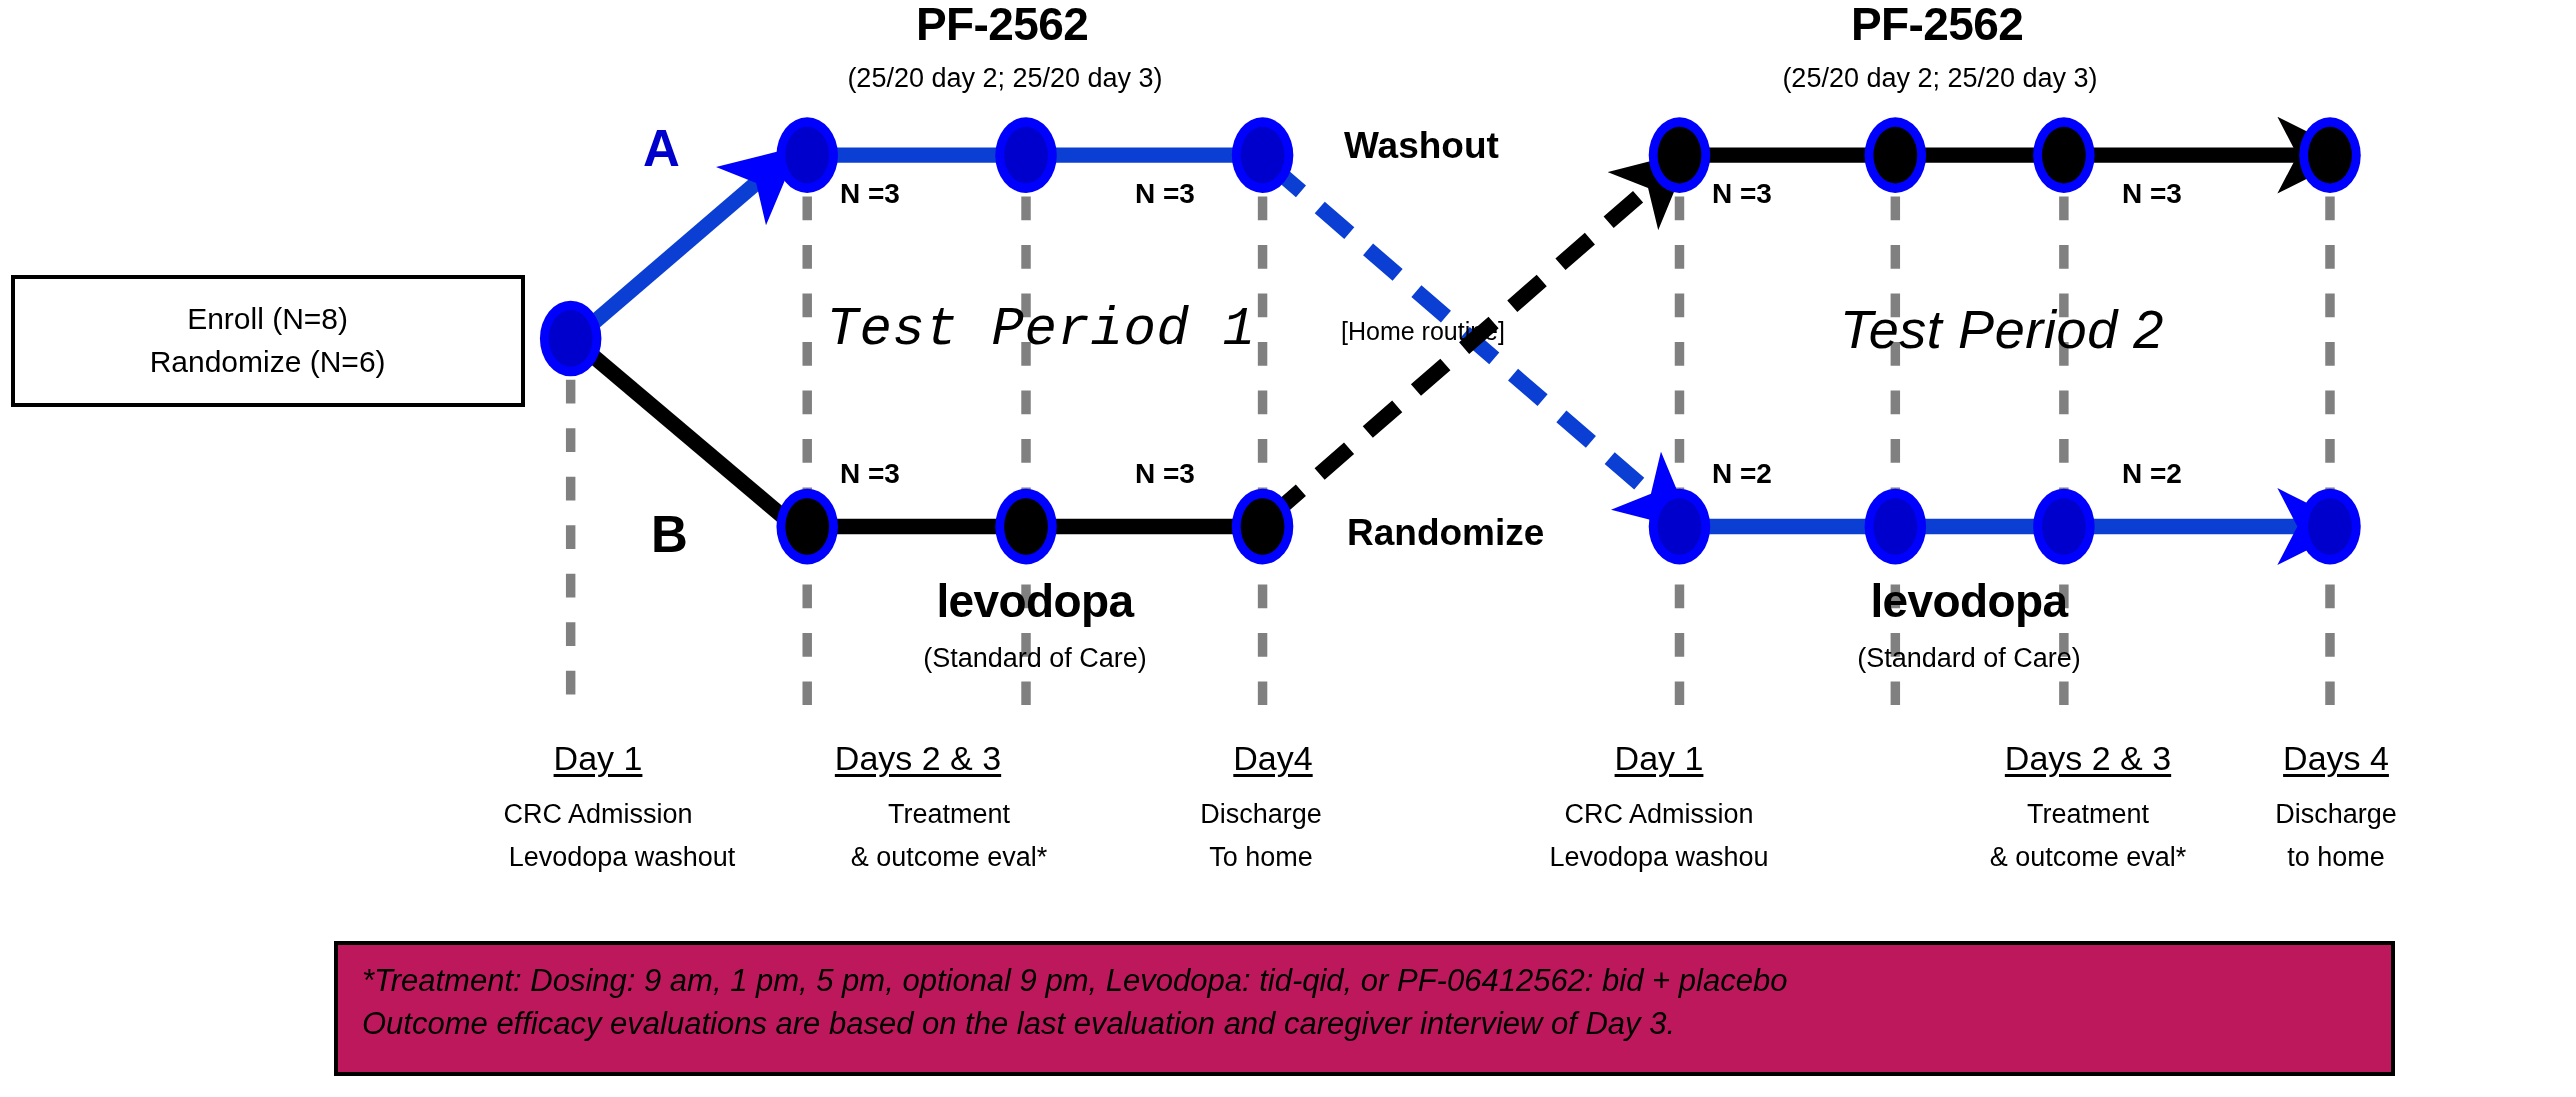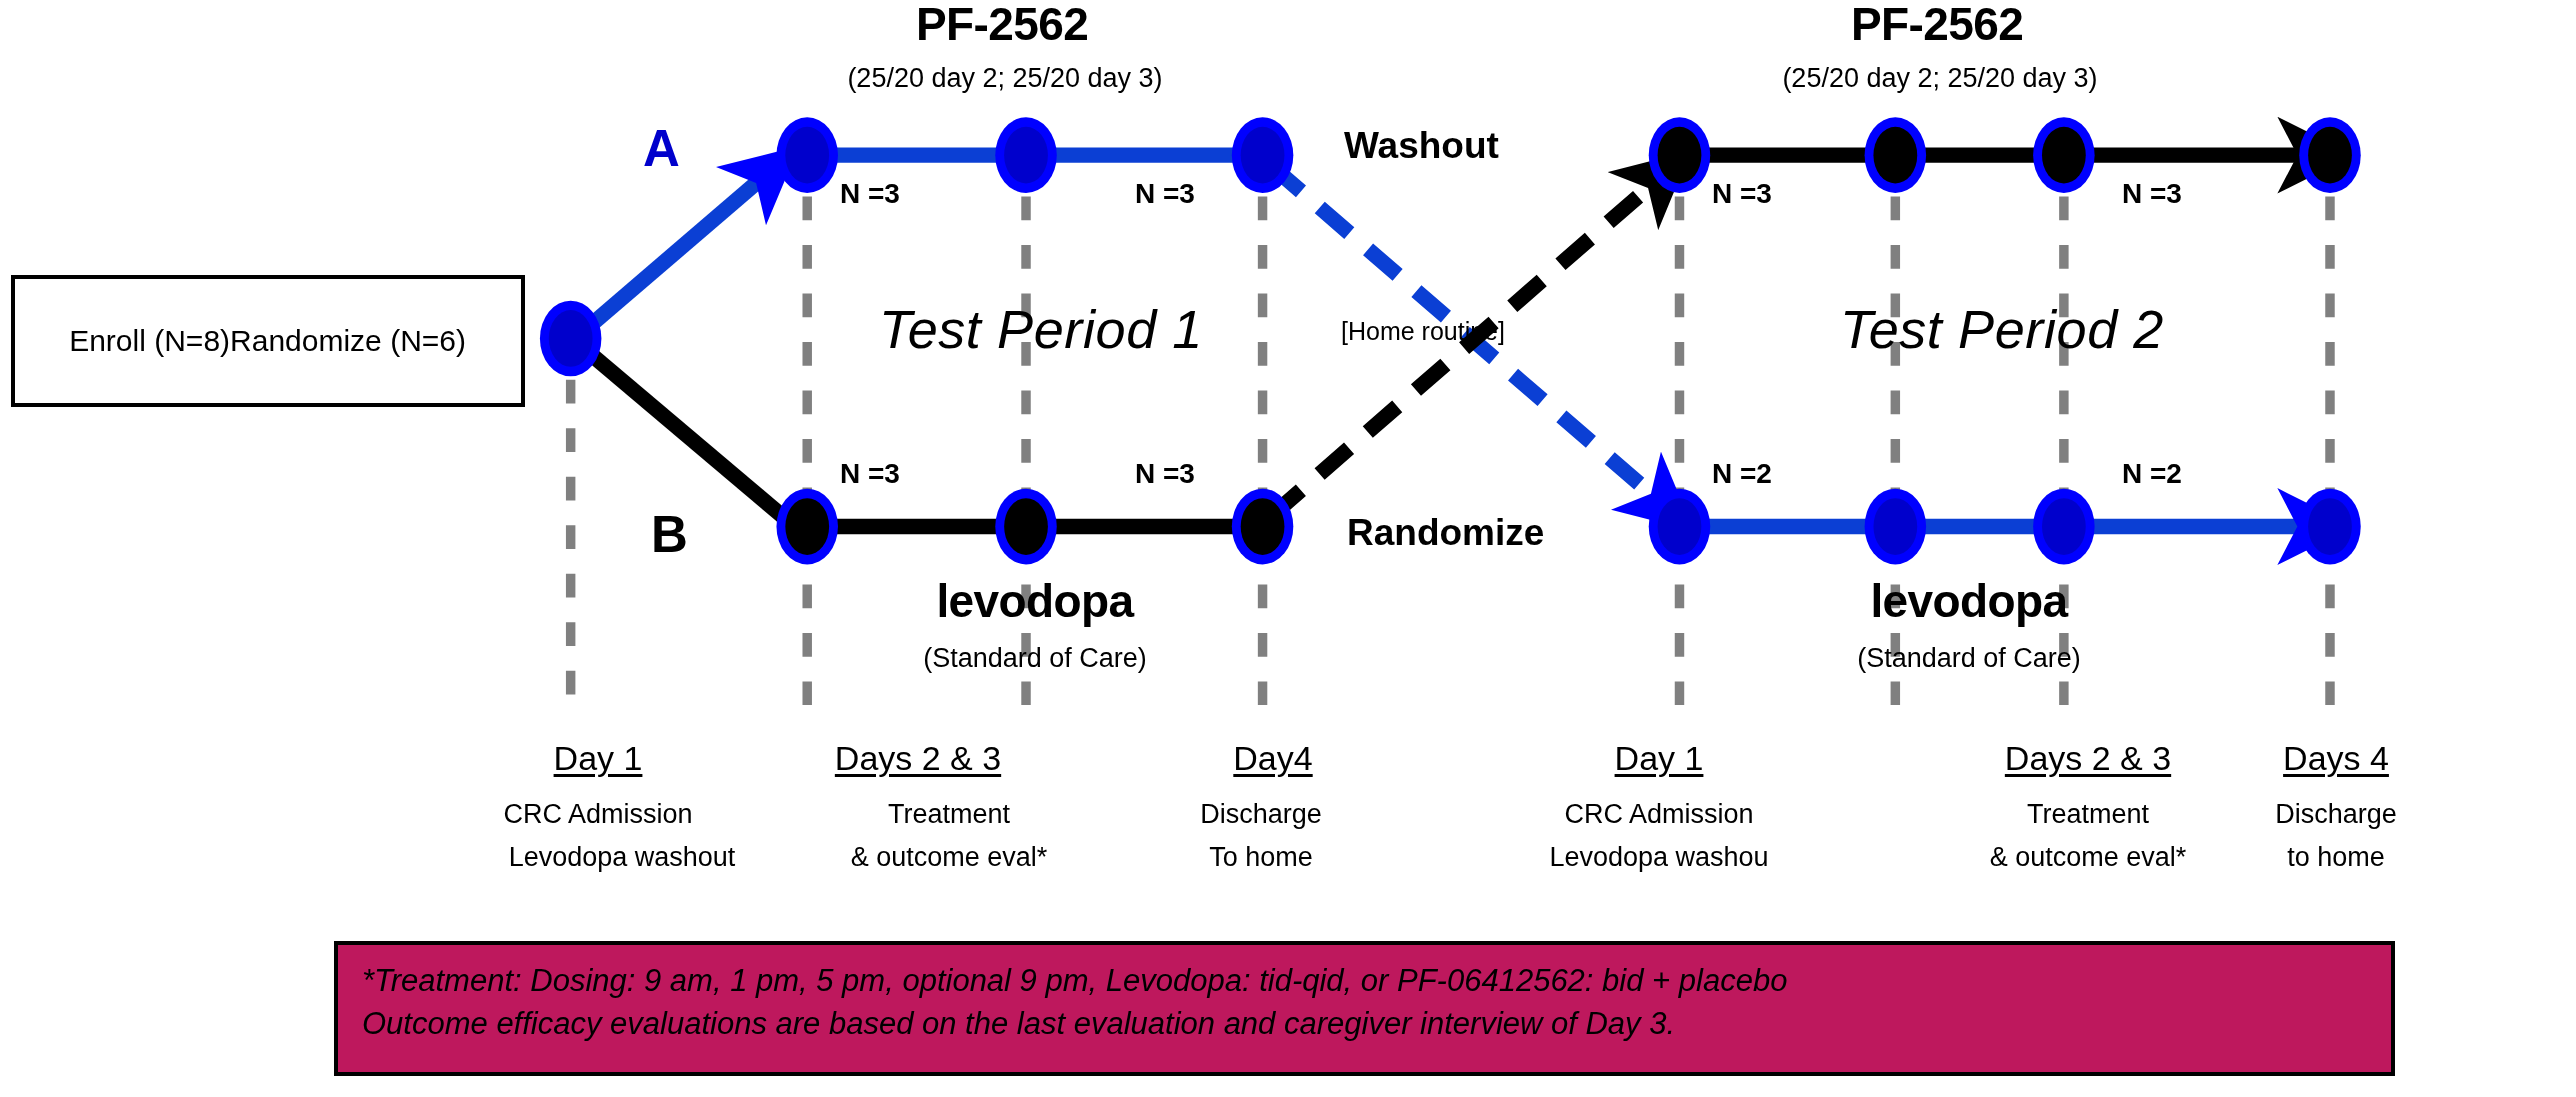--- a/index.html
+++ b/index.html
@@ -15,21 +15,21 @@
   .period{font-size:54px;font-style:italic;font-weight:normal;letter-spacing:0.6px;}
   .nlab{font-size:28px;font-weight:bold;}
   .arm{font-size:51px;font-weight:bold;}
   .armA{color:#0000CC;}
   .transition{font-size:37px;font-weight:bold;}
   .homeroutine{font-size:25px;font-weight:normal;}
   .daytitle{font-size:34px;font-weight:normal;text-decoration:underline;text-underline-offset:3.5px;text-decoration-thickness:3px;margin-top:15px;}
   .daydesc{font-size:27px;font-weight:normal;}
 
   .enrollbox{position:absolute;border:4.1px solid #000;background:#fff;
-             display:flex;align-items:center;justify-content:center;
+             display:flex;flex-direction:column;align-items:center;justify-content:center;
              font-size:30px;line-height:1.42;}
   .notebox{position:absolute;border:4.1px solid #000;background:#be185d;
            font-style:italic;font-size:31px;line-height:1.36;
            padding:15.4px 24px 14px 24px;box-sizing:border-box;}
 </style>
 </head>
 <body>
 
 <div id="root">
 
@@ -145,21 +145,21 @@
   </svg>
 
   <div class="enrollbox" style="left:10.6px;top:275px;width:506px;height:124px;">
     <div>Enroll (N=8)</div>
     <div>Randomize (N=6)</div>
   </div>
 
   <div class="lbl ctr drug-title" style="left:1002px;top:1.2px;">PF-2562</div>
   <div class="lbl ctr drug-sub" style="left:1005px;top:65px;">(25/20 day 2; 25/20 day 3)</div>
 
-  <div class="lbl ctr period" style="left:1041px;top:302px;">Test Period 1</div>
+  <div class="lbl ctr period" style="left:1041px;top:302px;font-family:Liberation Mono, monospace;">Test Period 1</div>
 
   <div class="lbl ctr drug-title" style="left:1035px;top:578px;">levodopa</div>
   <div class="lbl ctr drug-sub" style="left:1035px;top:645px;">(Standard of Care)</div>
 
   <div class="lbl arm armA" style="left:643px;top:123px;">A</div>
   <div class="lbl arm" style="left:651px;top:509px;">B</div>
 
   <div class="lbl nlab" style="left:840px;top:180px;">N =3</div>
   <div class="lbl nlab" style="left:1135px;top:180px;">N =3</div>
   <div class="lbl nlab" style="left:840px;top:460px;">N =3</div>

